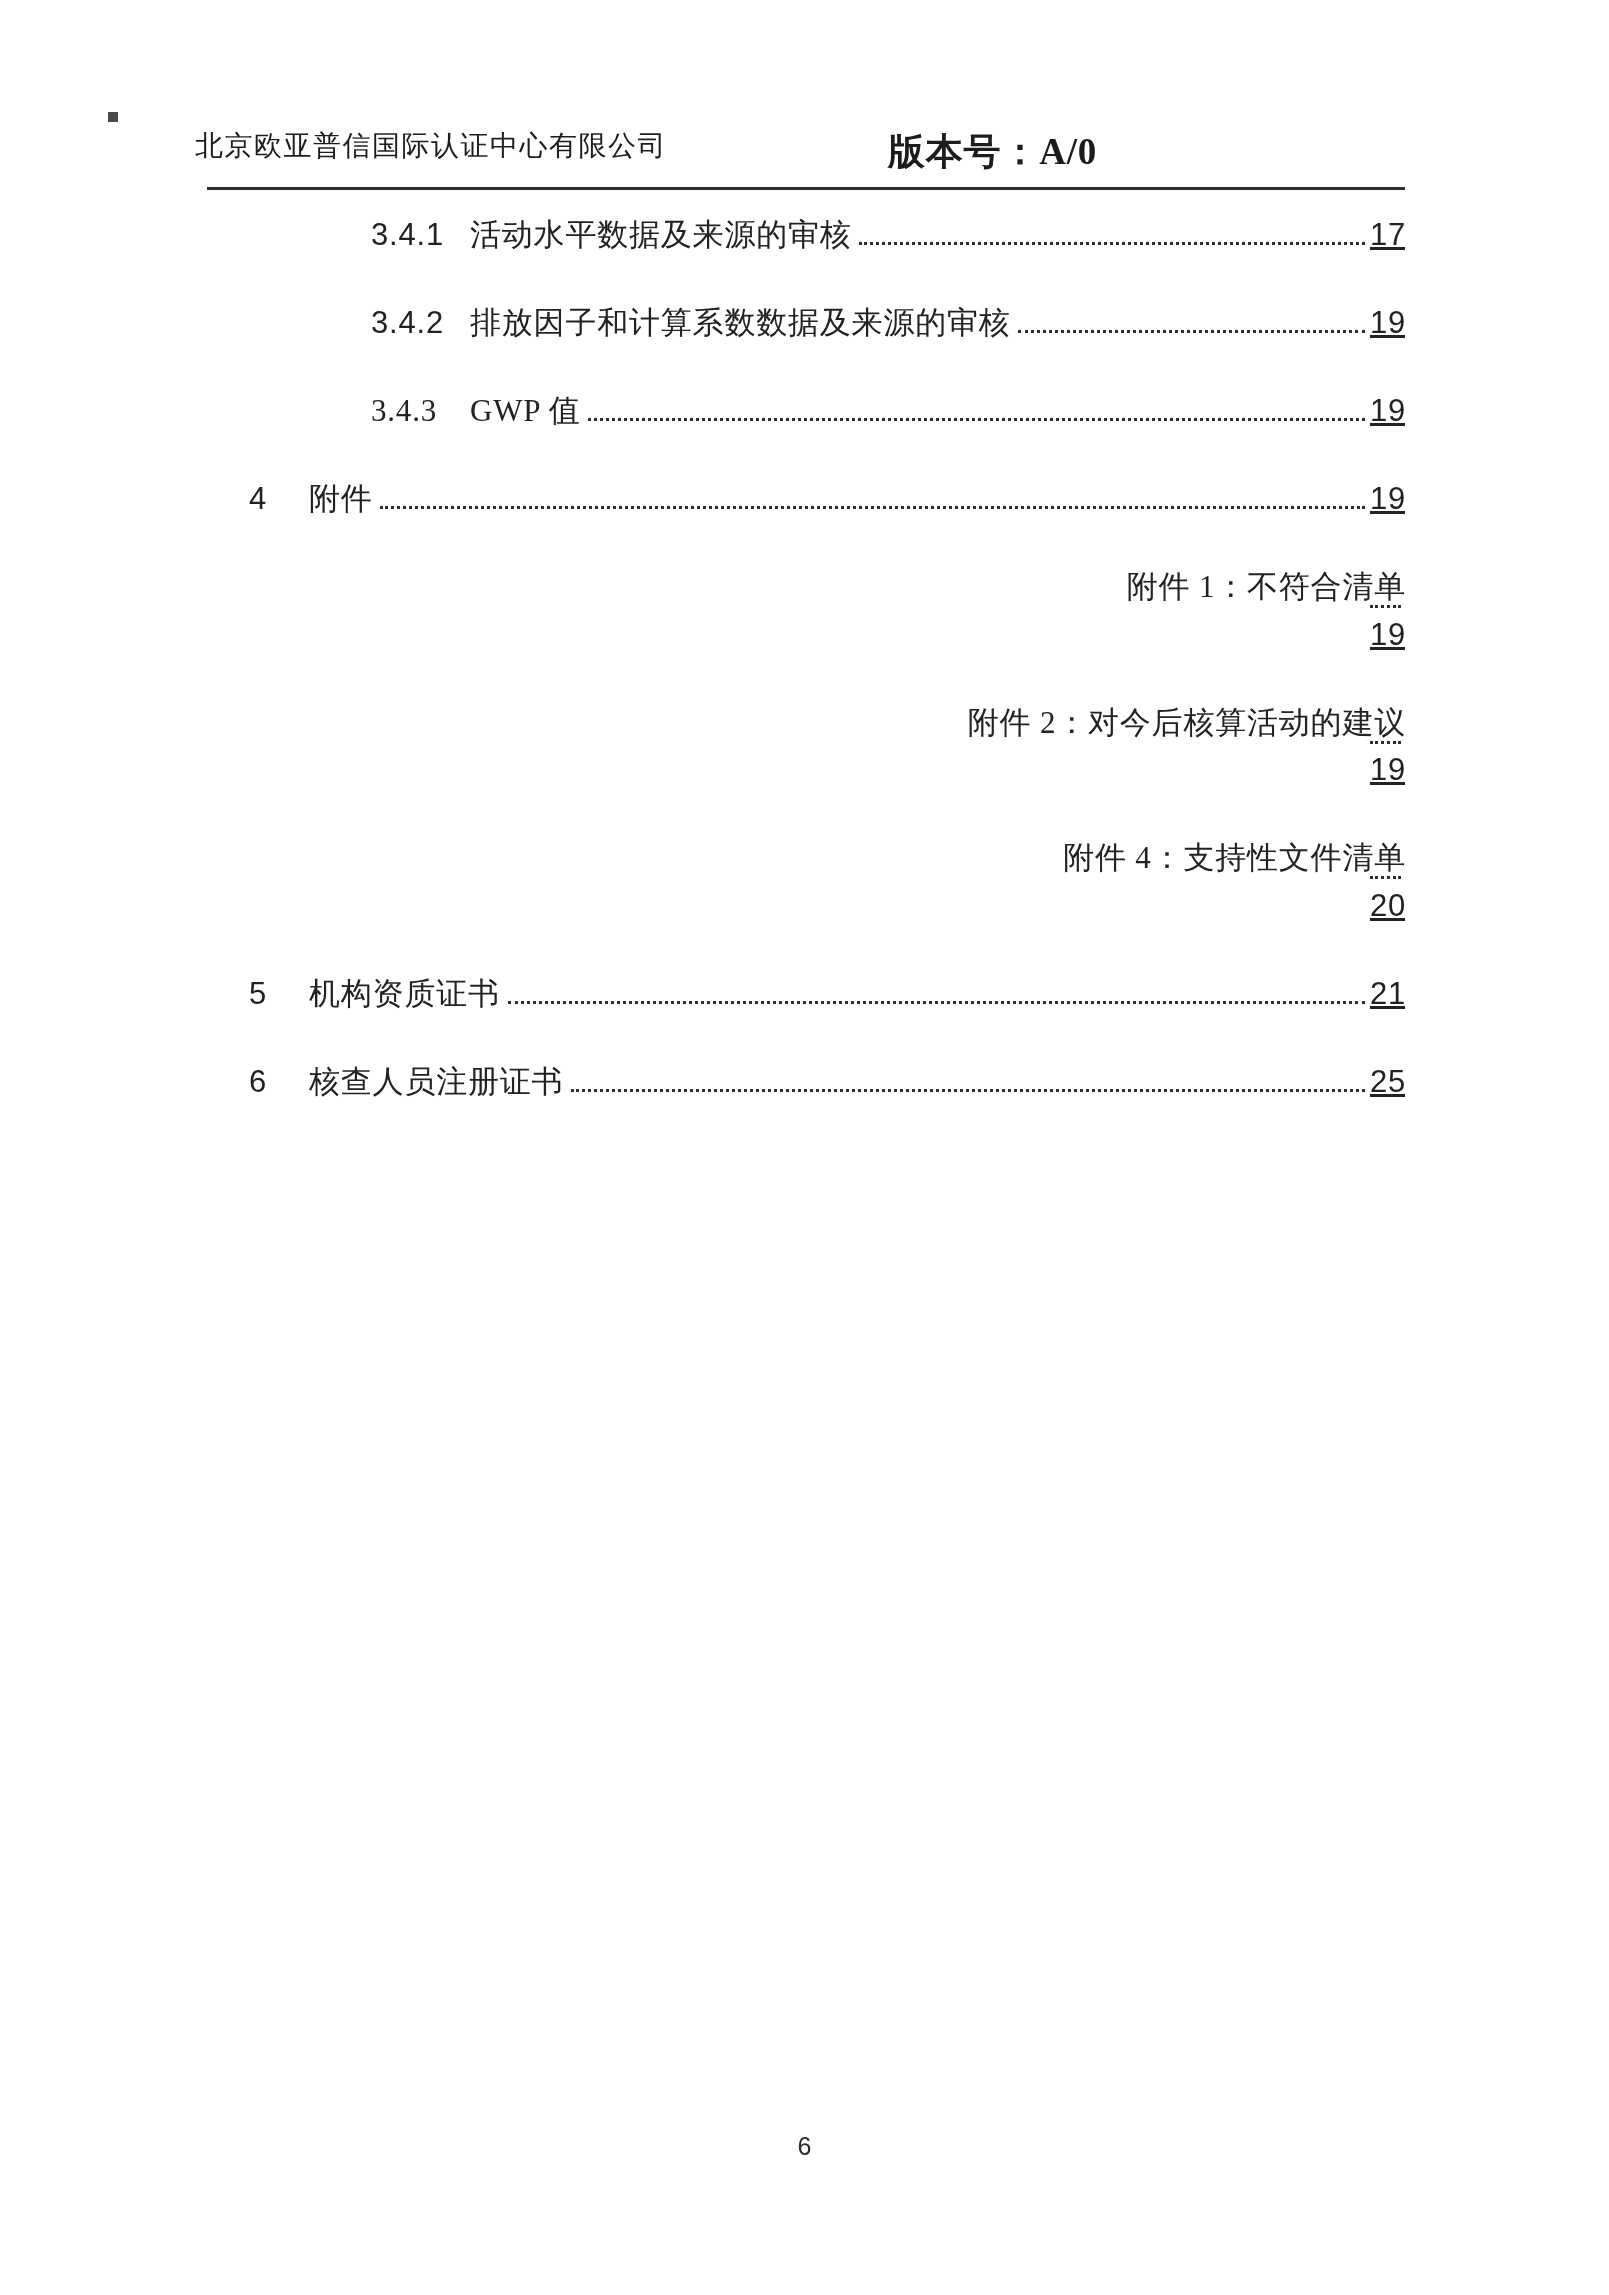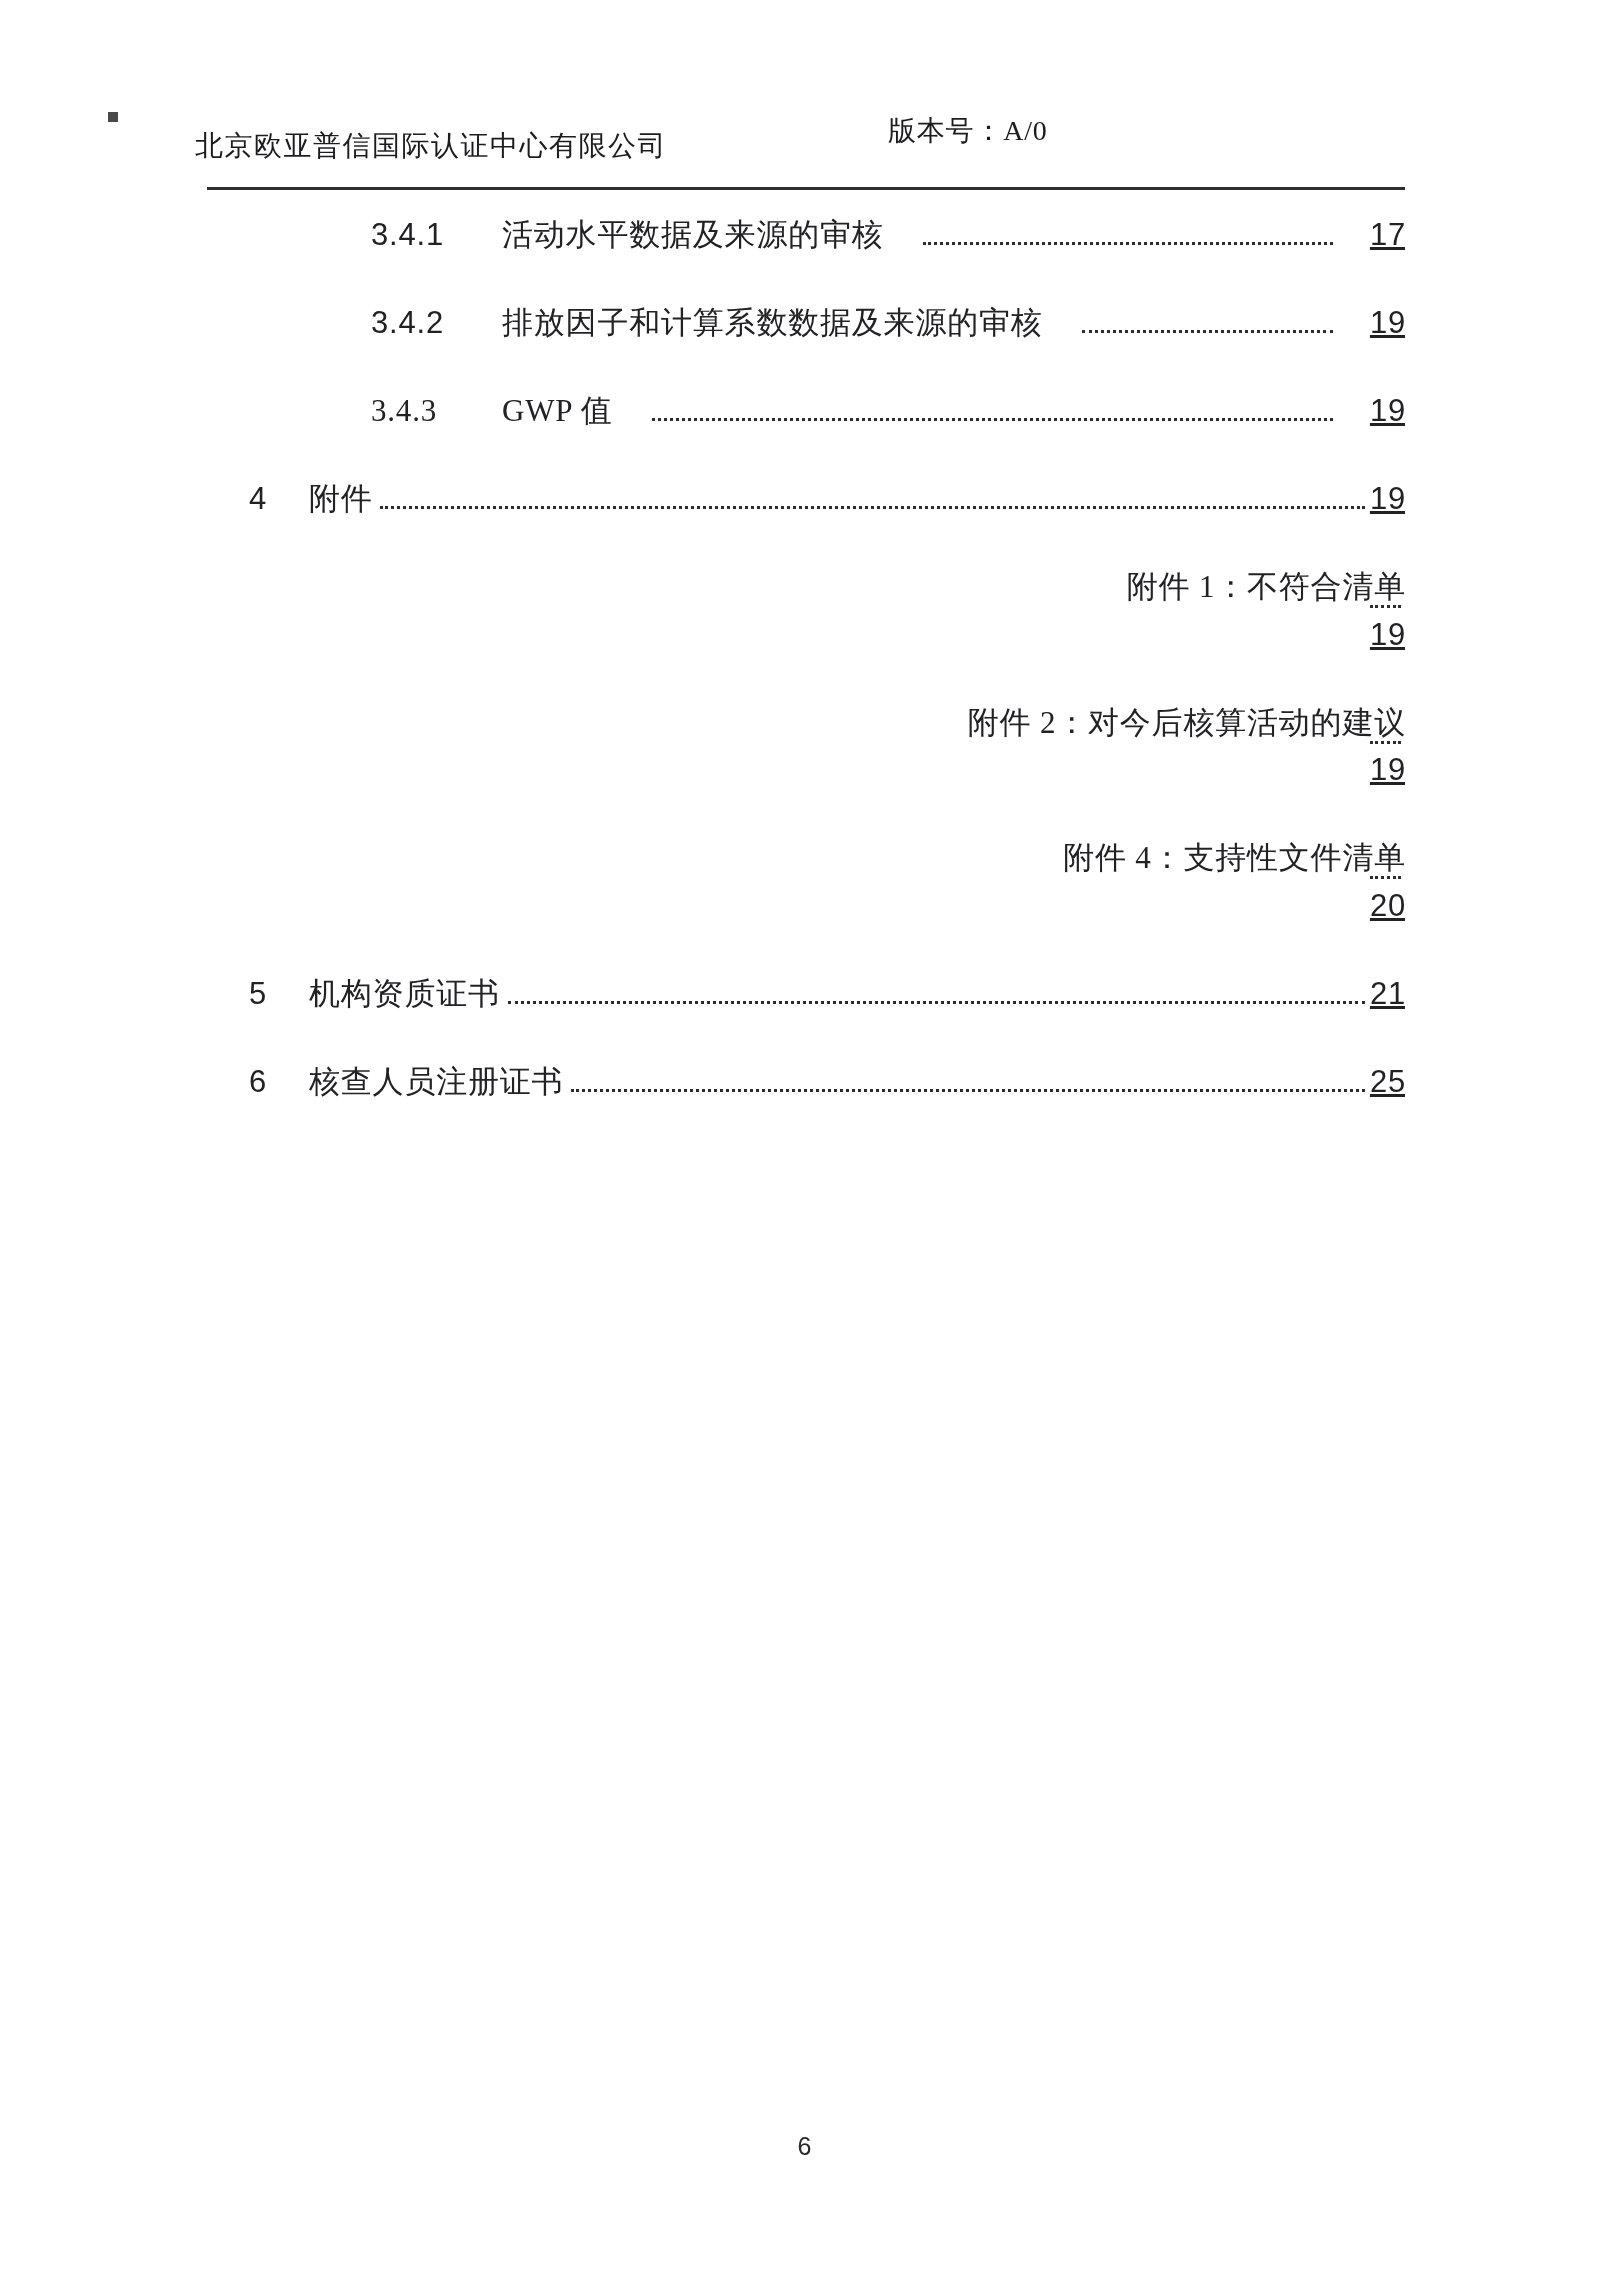--- a/index.html
+++ b/index.html
@@ -22,24 +22,25 @@
     position: absolute;
     left: 195px;
     top: 127px;
     font-size: 28px;
     letter-spacing: 1.5px;
     white-space: nowrap;
   }
   .header-version {
     position: absolute;
     left: 888px;
-    top: 112px;
-    font-size: 28px;
+    top: 127px;
+    font-size: 37px;
     letter-spacing: 0.8px;
     white-space: nowrap;
+    font-weight: bold;
   }
   .header-rule {
     position: absolute;
     left: 207px;
     right: 0;
     top: 187px;
     height: 3.1px;
     background: #2e2e31;
   }
   .scan-speck {
@@ -63,21 +64,21 @@
     align-items: flex-end;
     font-size: 31px;
     line-height: 37px;
     letter-spacing: 0.8px;
     margin-bottom: 51px;
     color: #222225;
     white-space: nowrap;
   }
   .toc-row.gap-before { margin-top: 51px; }
   .toc-row.indent-1 { padding-left: 61px; flex-direction: column; }
-  .toc-row.indent-2 { padding-left: 122px; gap: 32px; }
+  .toc-row.indent-2 { padding-left: 122px; }
 
   .toc-num {
     flex: none;
     font-family: "Liberation Sans", "DejaVu Sans", sans-serif;
   }
   .toc-row.indent-0 .toc-num { width: 60px; }
   .toc-row.indent-2 .toc-num { width: 99px; }
   .toc-row.serif .toc-num,
   .toc-row.serif .toc-label {
     font-family: "Liberation Serif", "DejaVu Serif", serif;

